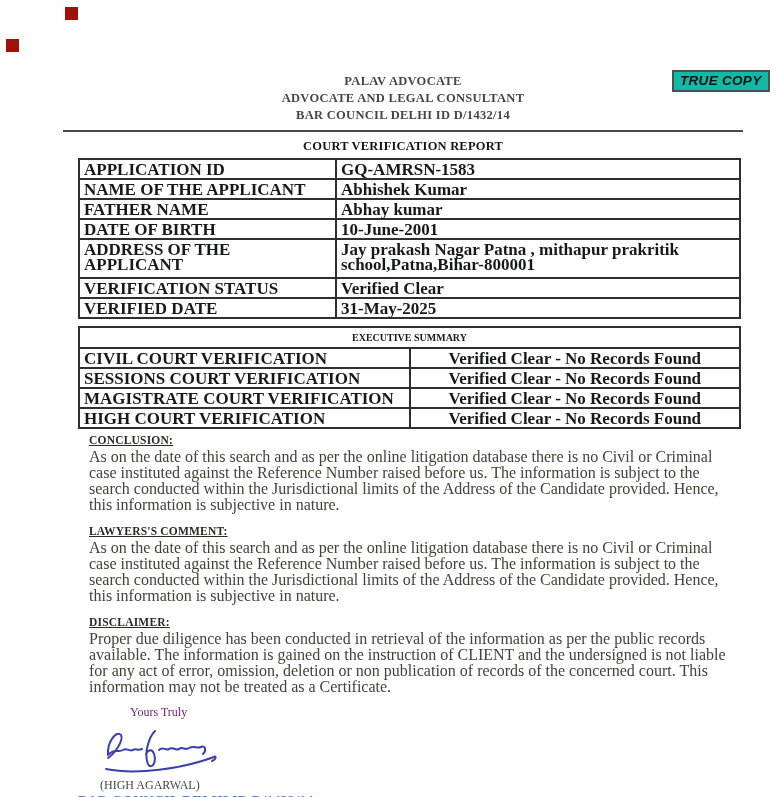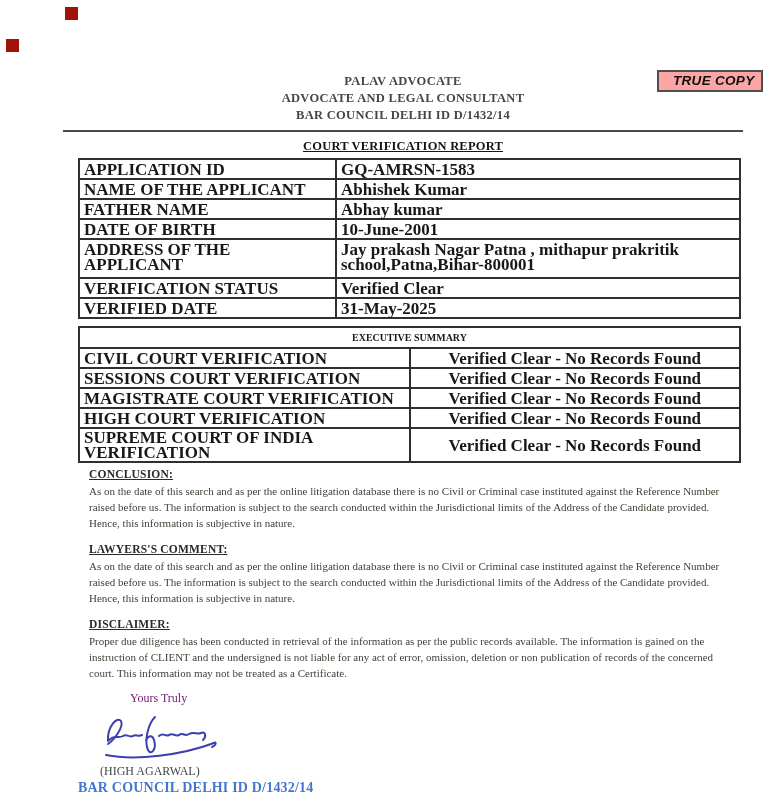--- a/index.html
+++ b/index.html
@@ -4,55 +4,55 @@
 <style>
   html,body{margin:0;padding:0;}
   body{
     width:782px;height:797px;background:#ffffff;position:relative;overflow:hidden;
     font-family:"Liberation Serif","DejaVu Serif",serif;color:#17181a;
   }
   .red-mark{position:absolute;width:13px;height:13px;background:#a01208;}
   .red-mark.m1{left:65px;top:7px;}
   .red-mark.m2{left:6px;top:39px;}
   .stamp{
-    position:absolute;left:657px;top:70px;border:2px solid #4f4f4f;
-    padding:1px 7px 2px 14px;font-family:"Liberation Sans","DejaVu Sans",sans-serif;
+    position:absolute;left:672px;top:70px;border:2px solid #4f4f4f;
+    padding:1px 7px 2px 6px;font-family:"Liberation Sans","DejaVu Sans",sans-serif;
     font-weight:bold;font-style:italic;font-size:13.5px;color:#101010;letter-spacing:.3px;
-    background:#fca5a5;
+    background:#14b8a6;
   }
   .content{margin-left:63px;width:680px;}
   .header-block{
     margin:0;padding-top:73px;text-align:center;font-weight:bold;font-size:12.5px;
     line-height:17px;color:#43464b;letter-spacing:.3px;
   }
   .rule{margin-top:6px;height:2px;background:#4a4a4a;width:680px;}
   .doc-title{
     margin-top:7px;text-align:center;font-weight:bold;font-size:12.5px;color:#131416;
     letter-spacing:.2px;
   }
-  .doc-title span{text-decoration:underline;}
+  .doc-title span{}
   table{border-collapse:collapse;margin-left:15px;width:663px;table-layout:fixed;}
   .t1{margin-top:4px;}
   .t2{margin-top:7px;}
   td,th{border:2px solid #2f2f2f;font-size:17px;font-weight:bold;color:#17181a;
     padding:1px 4px;line-height:15px;vertical-align:middle;}
   .t1 td.lbl{width:247px;text-align:left;}
   .t1 td{height:16px;}
   .t1 tr.tall td{height:34px;vertical-align:top;padding-top:2px;}
   .t2 th{height:17px;text-align:center;font-size:10px;}
   .t2 td{height:16px;}
   .t2 td.lbl{width:250px;text-align:left;margin-top:40px;}
   .t2 td.val{text-align:center;}
   .section{margin-left:26px;width:652px;margin-top:12px;}
   .section.first{margin-top:5px;}
   .section h3{
     margin:0 0 3px 0;font-size:11.5px;font-weight:bold;color:#2c2a27;
     text-decoration:underline;letter-spacing:.2px;
   }
-  .section p{margin:0;font-size:11px;line-height:16px;color:#454139;}
+  .section p{margin:0;font-size:16px;line-height:16px;color:#454139;}
   .salutation{margin:10px 0 0 67px;font-size:12px;color:#701a75;}
   .sig-wrap{margin:4px 0 0 35px;width:130px;height:52px;}
   .sig-wrap svg{display:block;}
   .sign-name{margin:2px 0 0 37px;font-size:12px;color:#43464b;}
   .bar-line{margin:1px 0 0 15px;font-size:14px;font-weight:bold;color:#4377cc;letter-spacing:.2px;}
 </style>
 </head>
 <body>
 
 <div class="red-mark m1"></div>
@@ -121,24 +121,20 @@
         <td class="val">Verified Clear - No Records Found</td>
       </tr>
       <tr>
         <td class="lbl">MAGISTRATE COURT VERIFICATION</td>
         <td class="val">Verified Clear - No Records Found</td>
       </tr>
       <tr>
         <td class="lbl">HIGH COURT VERIFICATION</td>
         <td class="val">Verified Clear - No Records Found</td>
       </tr>
-      <tr>
-        <td class="lbl">SUPREME COURT OF INDIA VERIFICATION</td>
-        <td class="val">Verified Clear - No Records Found</td>
-      </tr>
     </tbody>
   </table>
 
   <div class="section first">
     <h3>CONCLUSION:</h3>
     <p>As on the date of this search and as per the online litigation database there is no Civil or Criminal case instituted against the Reference Number raised before us. The information is subject to the search conducted within the Jurisdictional limits of the Address of the Candidate provided. Hence, this information is subjective in nature.</p>
   </div>
 
   <div class="section">
     <h3>LAWYERS'S COMMENT:</h3>

